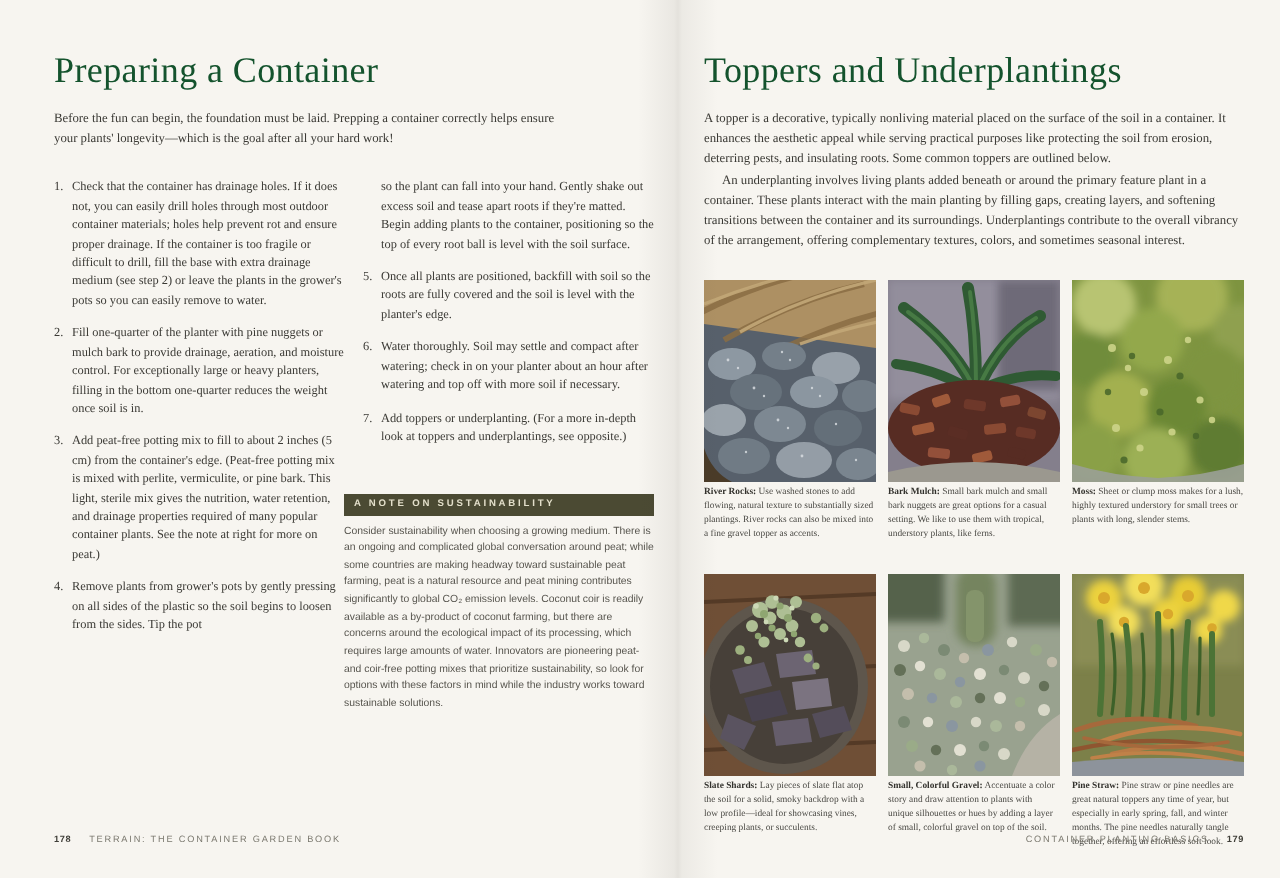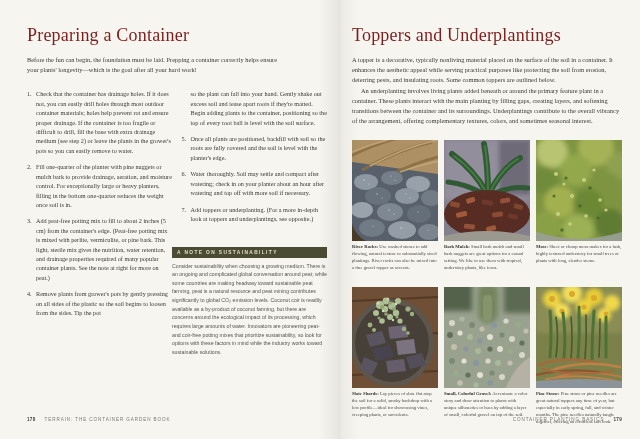--- a/index.html
+++ b/index.html
@@ -11,21 +11,21 @@
   .spread{
     position:relative;width:640px;height:439px;
     background:#f7f5f0;
   }
   .gutter{
     position:absolute;left:319px;top:0;width:40px;height:439px;
     background:linear-gradient(90deg, rgba(0,0,0,0) 0%, rgba(60,55,45,0.07) 45%, rgba(60,55,45,0.10) 50%, rgba(60,55,45,0.06) 55%, rgba(0,0,0,0) 100%);
     pointer-events:none;
   }
   .page-title{
-    font-size:18px;line-height:1.1;color:#7f1d1d;font-weight:400;
+    font-size:18px;line-height:1.1;color:#14532d;font-weight:400;
     letter-spacing:0.2px;margin:0;font-family:Liberation Serif, serif;
   }
   .intro{
     font-size:6.4px;line-height:1.6;color:#3b3a35;margin-top:9px;
   }
   
   .left-page{position:absolute;left:27px;top:26px;width:300px;}
   .left-intro{width:258px;}
   .cols{display:flex;gap:9px;margin-top:14px;}
   .col{width:146px;}

